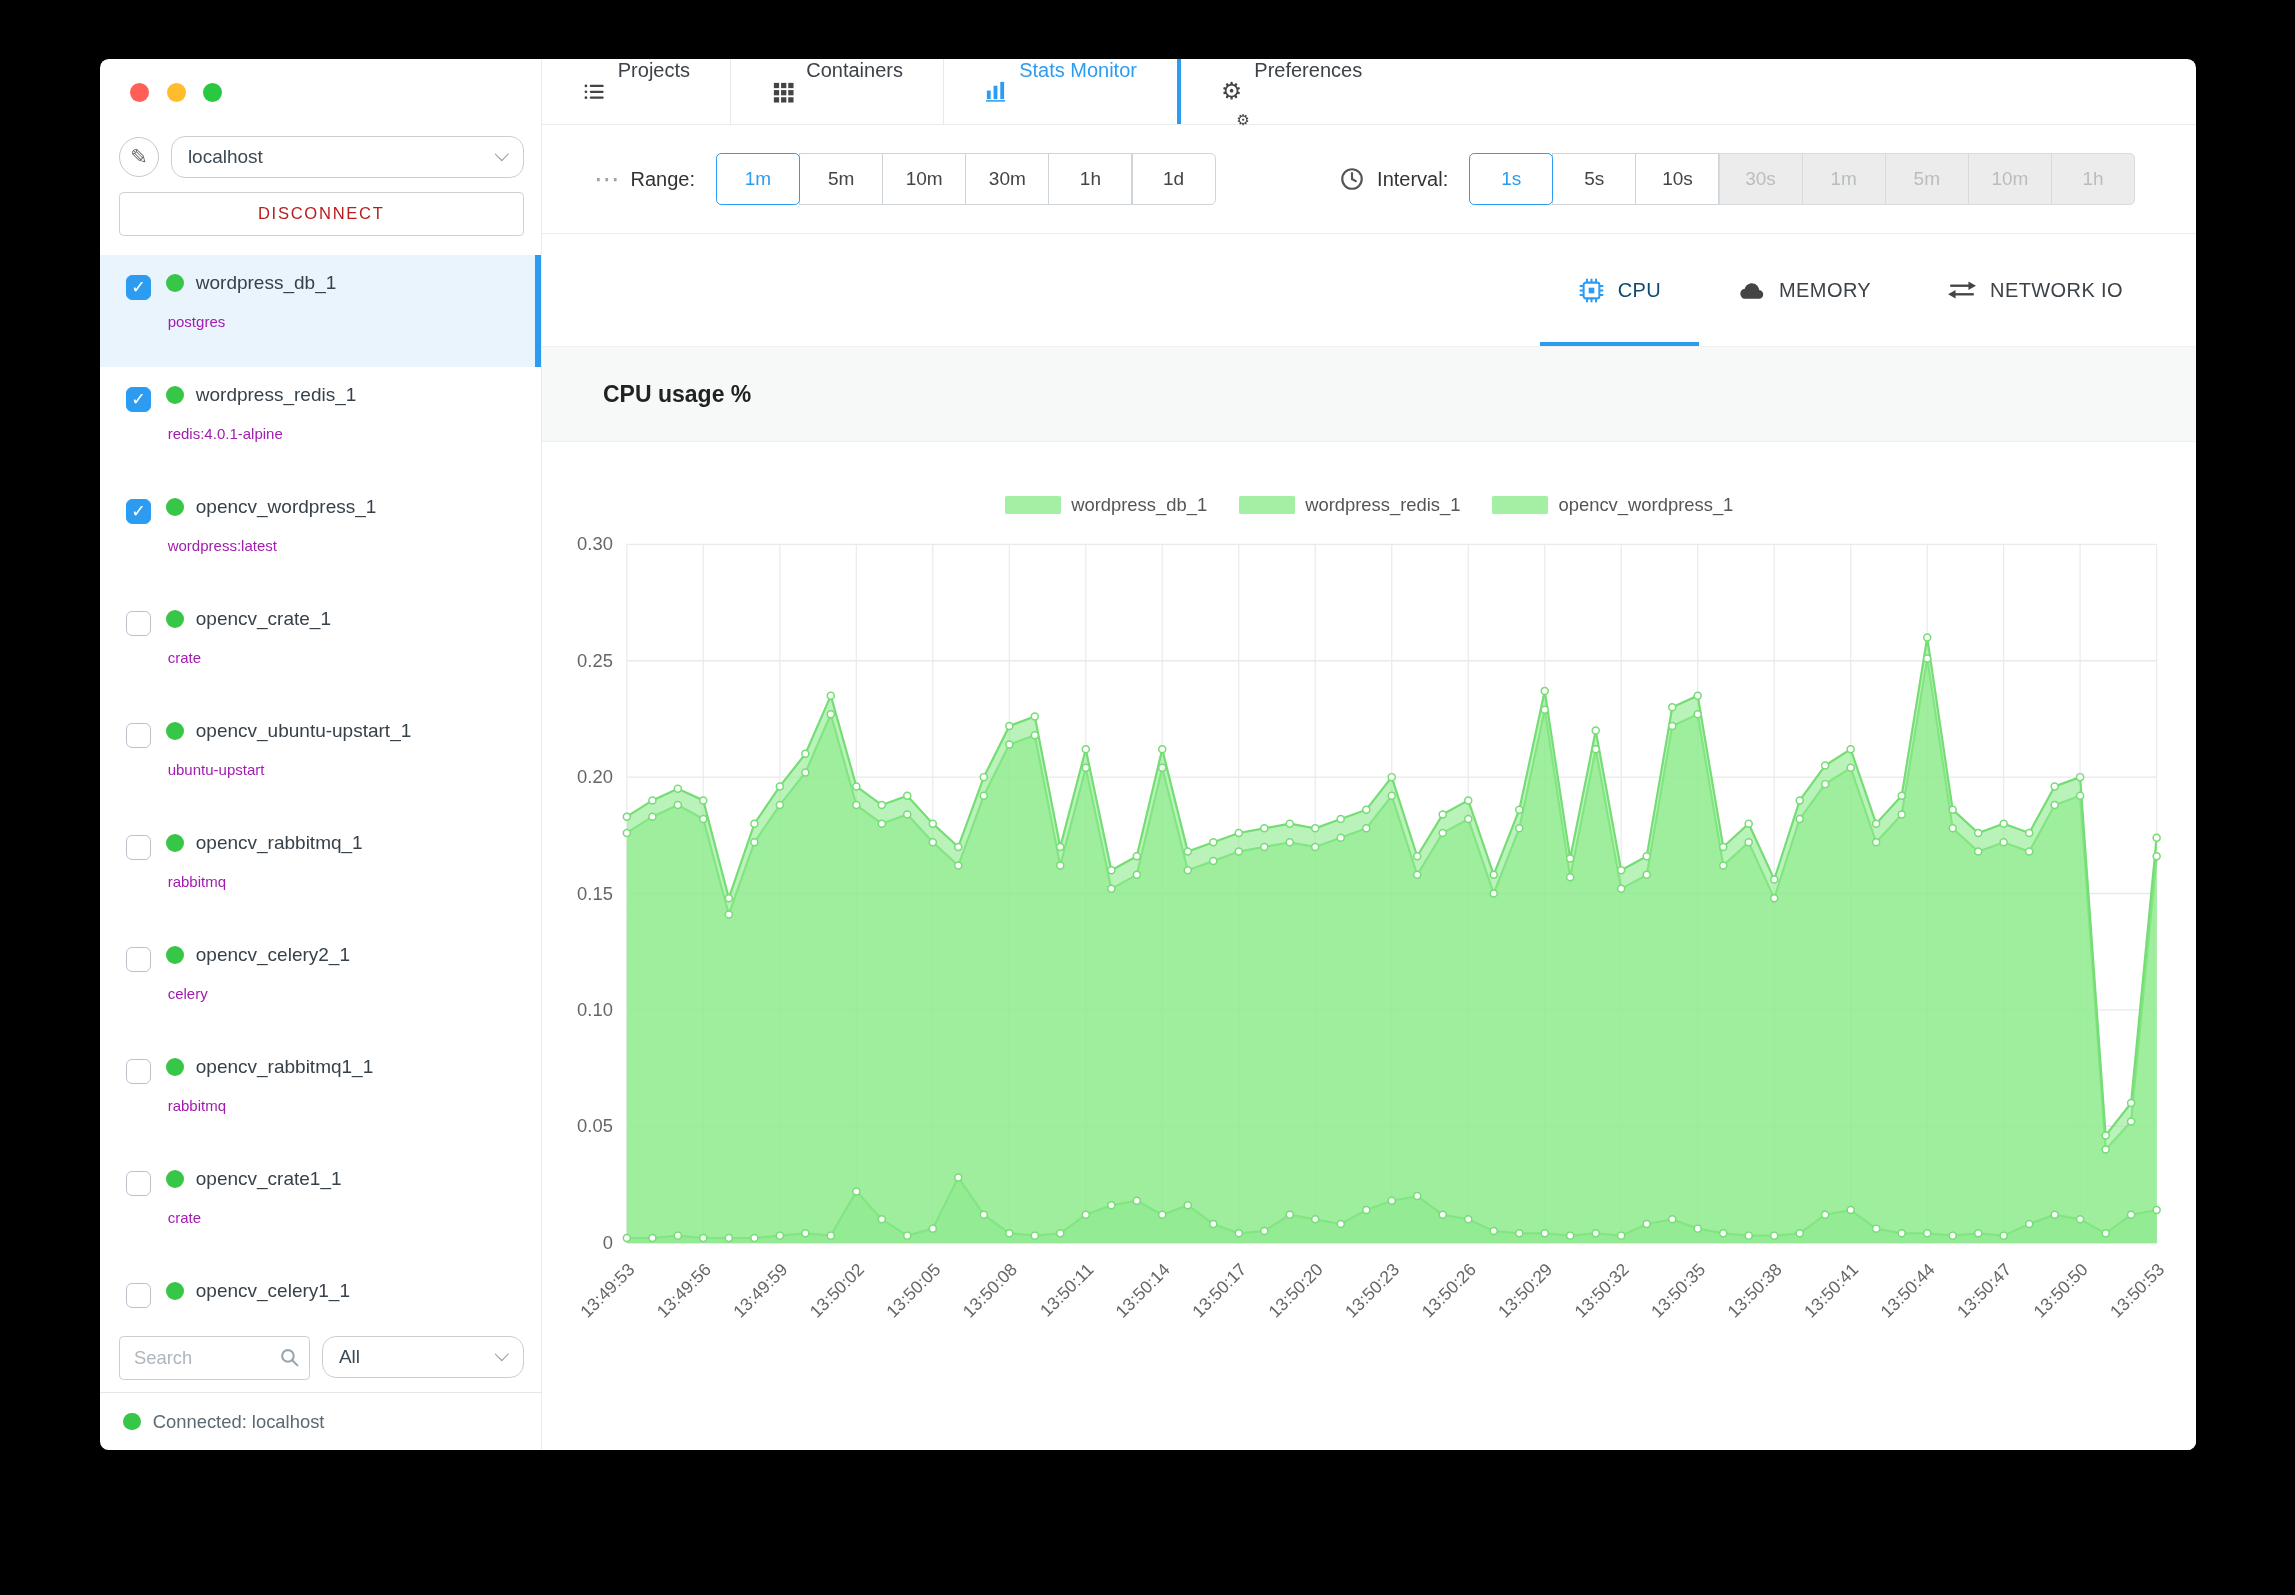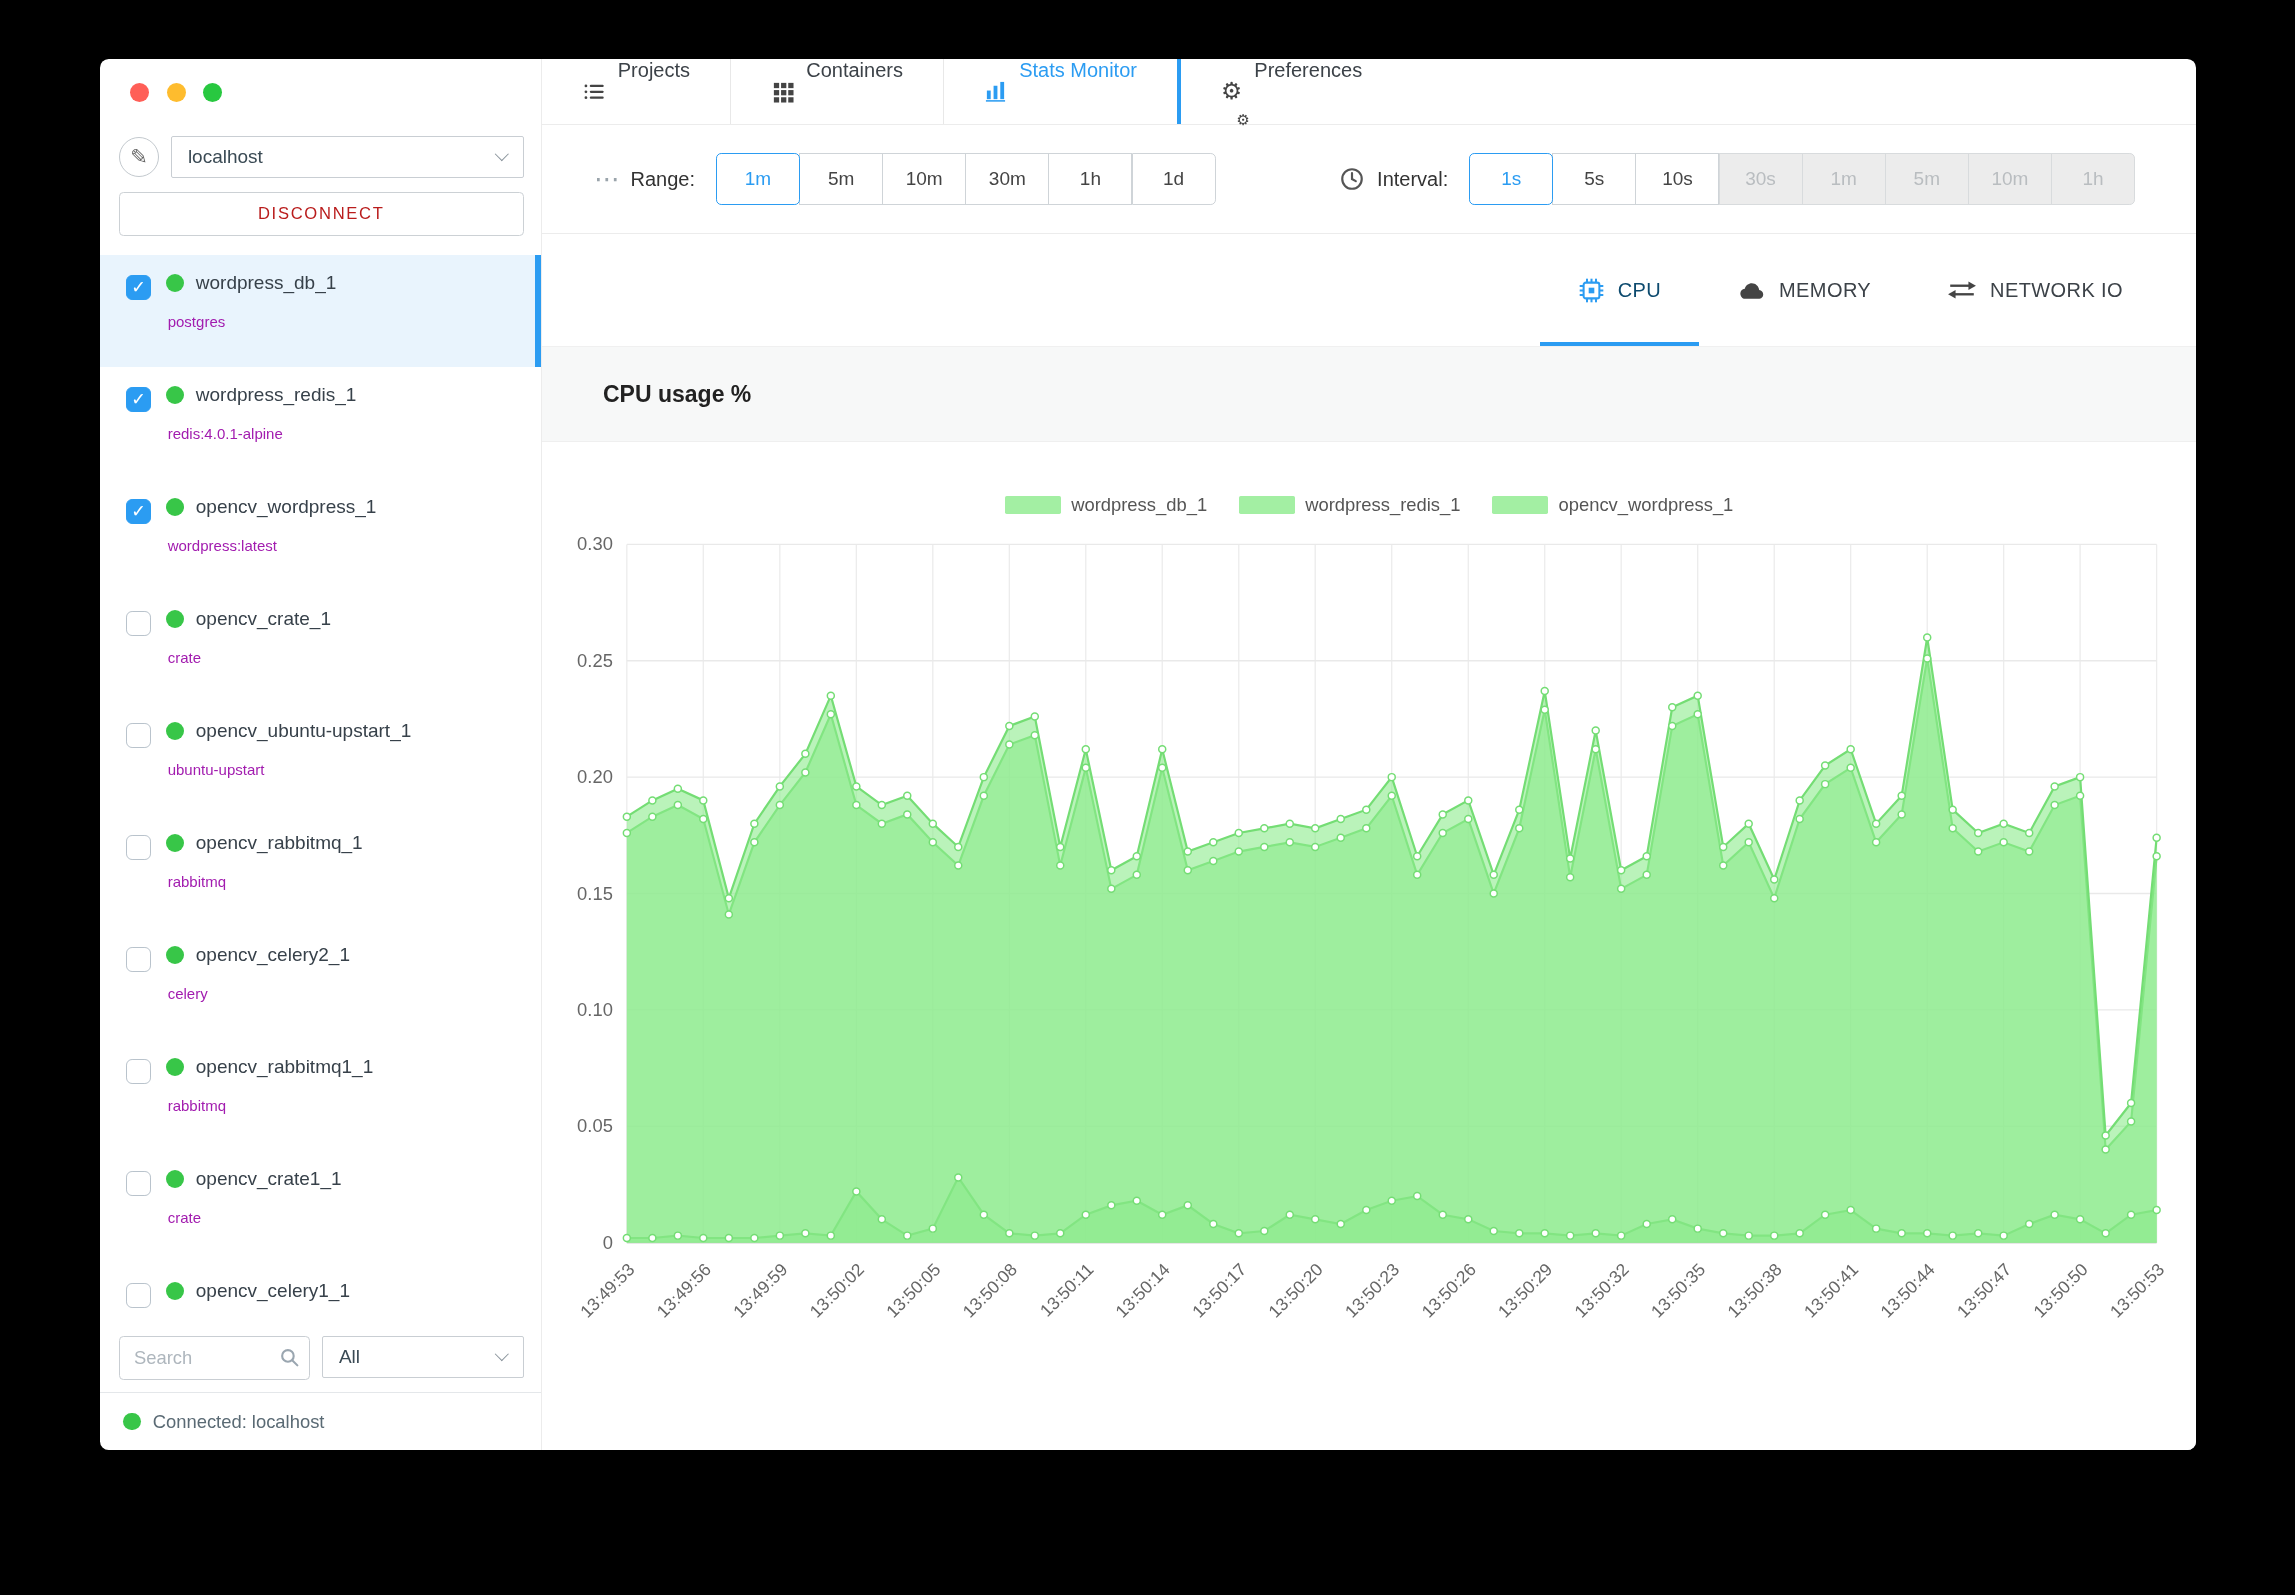--- a/index.html
+++ b/index.html
@@ -9,21 +9,21 @@
     border-radius:8.7px;overflow:hidden;display:grid;grid-template-columns:442px 1fr;
     box-shadow:0 22px 61px rgba(0,0,0,.55)}
   
   .sidebar{display:flex;flex-direction:column;border-right:0.9px solid #ececec;min-height:0}
   .traffic{height:66px;display:flex;align-items:center;padding-left:30px;gap:17.5px;flex:0 0 auto}
   .light{width:19px;height:19px;border-radius:50%;display:inline-block;cursor:pointer}
   .light.red{background:#ff5f57}.light.yellow{background:#febc2e}.light.green{background:#28c840}
   .host-row{display:flex;align-items:center;gap:12.2px;padding:10.5px 17.5px 0 19px;flex:0 0 auto}
   .edit-btn{width:40px;height:40px;border-radius:50%;border:0.9px solid #c3c9ce;background:#fff;color:#666;
     font-size:21px;display:flex;align-items:center;justify-content:center;cursor:pointer;flex:0 0 auto}
-  .select{border:0.9px solid #c9ced3;border-radius:2px;height:42px;display:flex;align-items:center;
+  .select{border:0.9px solid #c9ced3;border-radius:14px;height:42px;display:flex;align-items:center;
     justify-content:space-between;padding:0 15.7px;font-size:19px;color:#3a4a54;background:#fff;cursor:pointer}
   .host-select{flex:1}
   .chevron{width:9.6px;height:9.6px;border-right:1.7px solid #8a949c;border-bottom:1.7px solid #8a949c;
     transform:rotate(45deg);margin-top:-5.2px;flex:0 0 auto}
   .disconnect{margin:14px 17.5px 0 19px;height:44px;border:0.9px solid #ccd1d5;border-radius:4.4px;background:#fff;
     color:#b91c1c;font-size:16.6px;letter-spacing:1.7px;cursor:pointer;font-family:inherit;flex:0 0 auto}
   .container-list{flex:1;min-height:0;margin-top:19px;overflow:hidden}
   .citem{position:relative;height:112px;padding:17.5px 0 0 26px;display:flex;align-items:flex-start;cursor:pointer}
   .citem.selected{background:#e9f4fd}
   .sel-bar{position:absolute;right:0;top:0;width:6.1px;height:100%;background:#2b9cf2}

